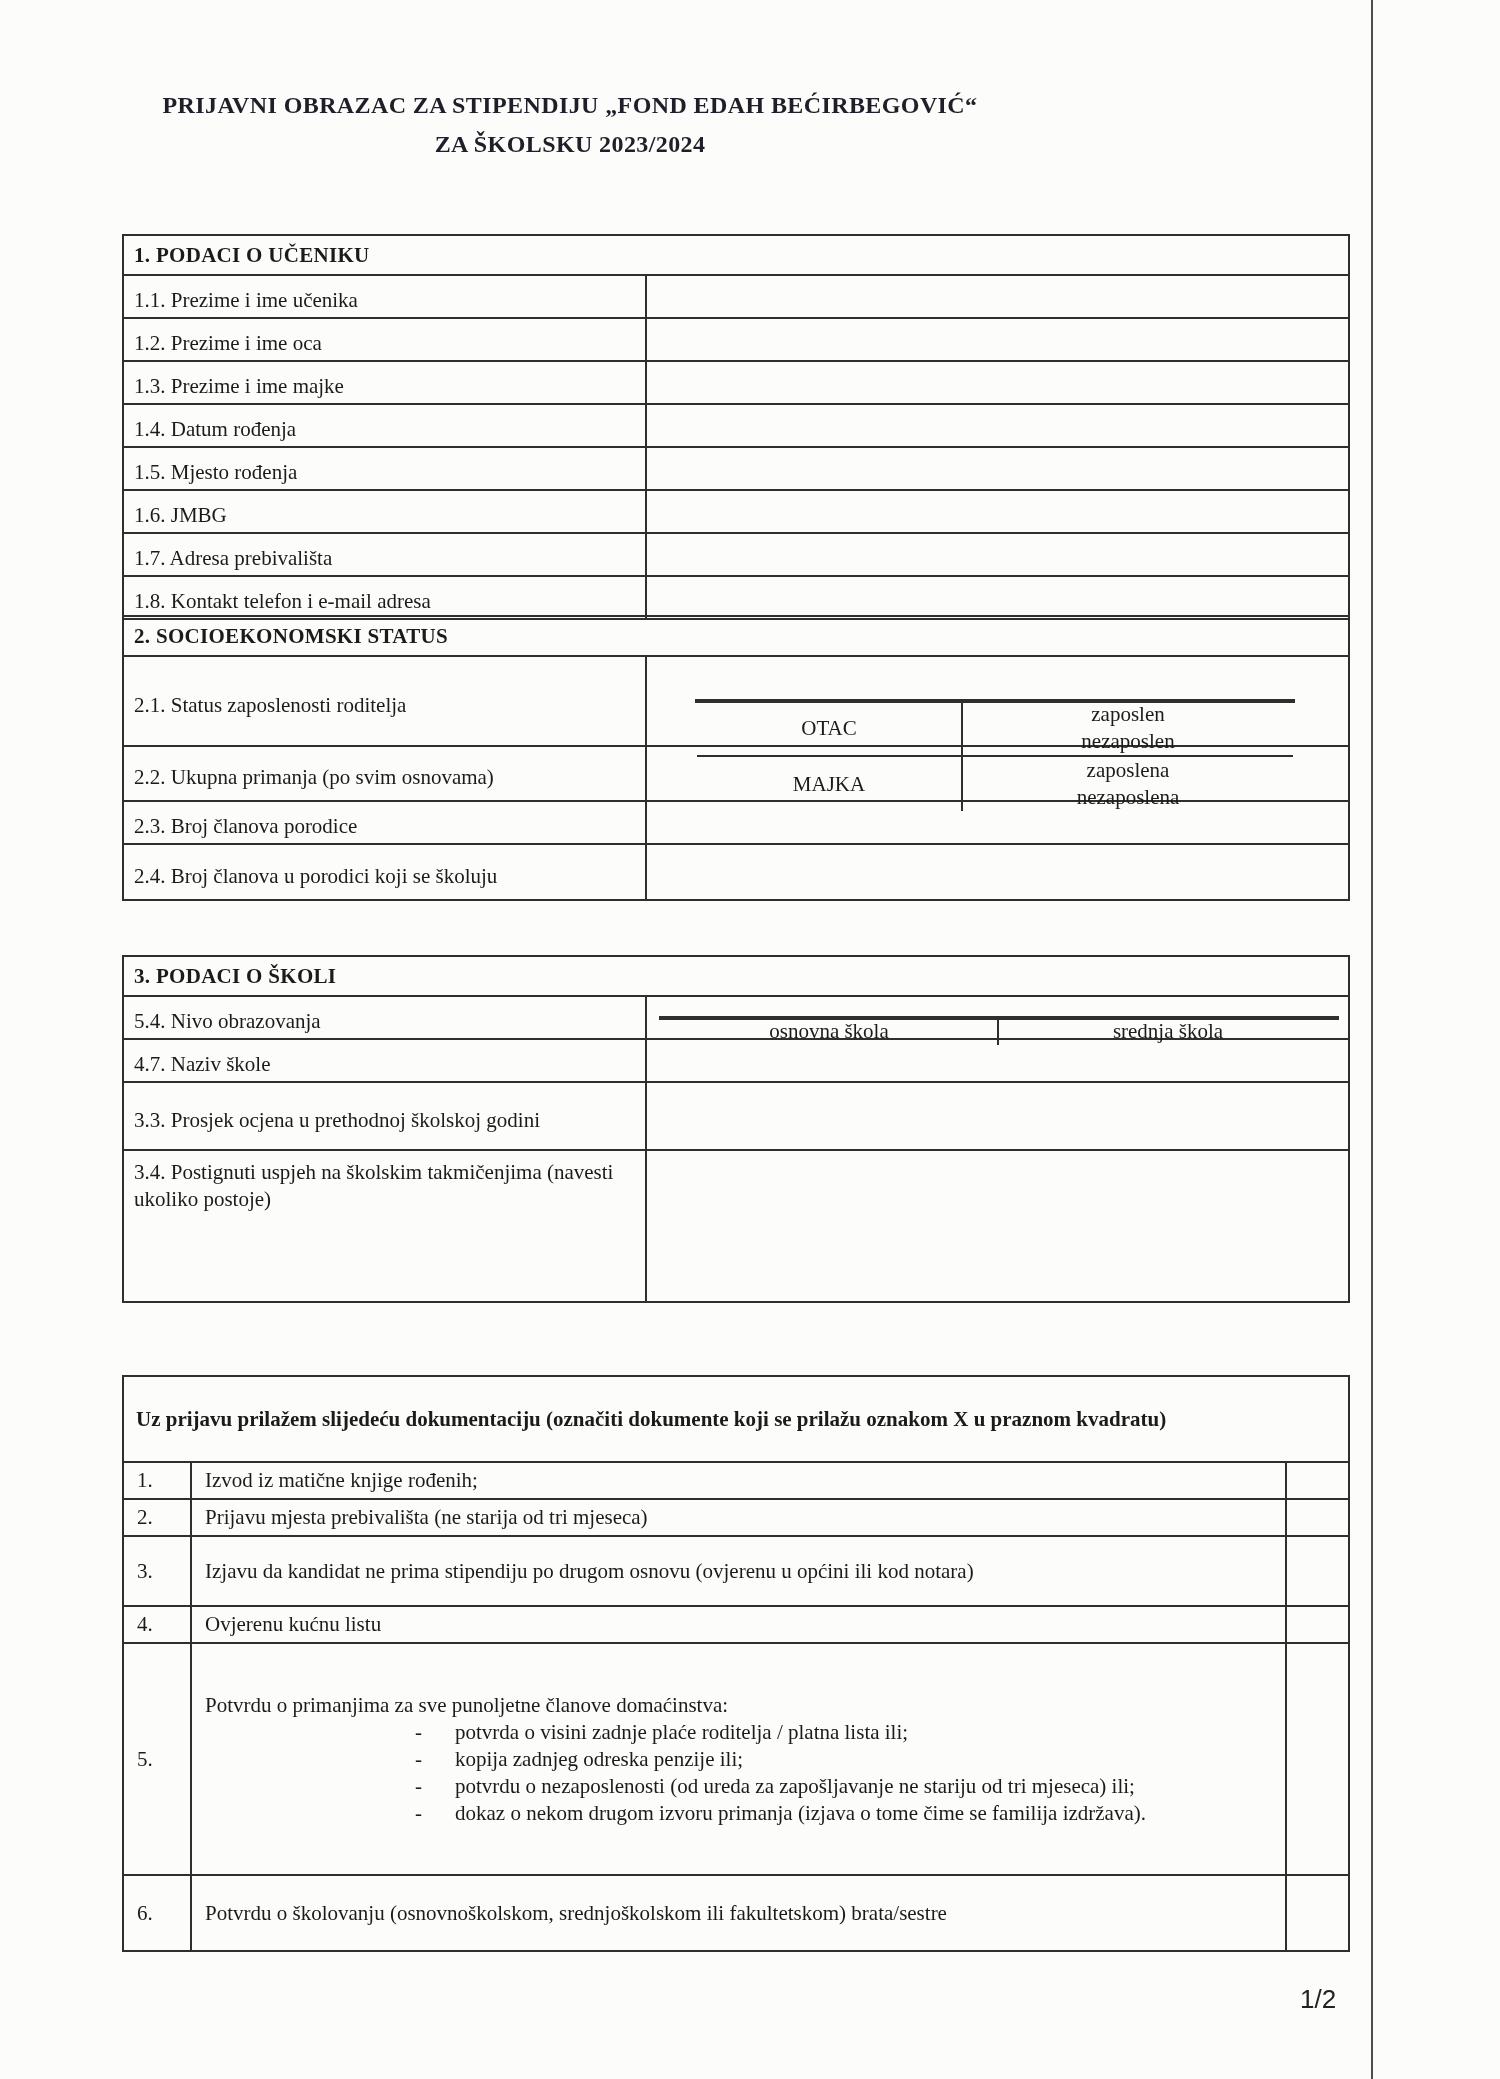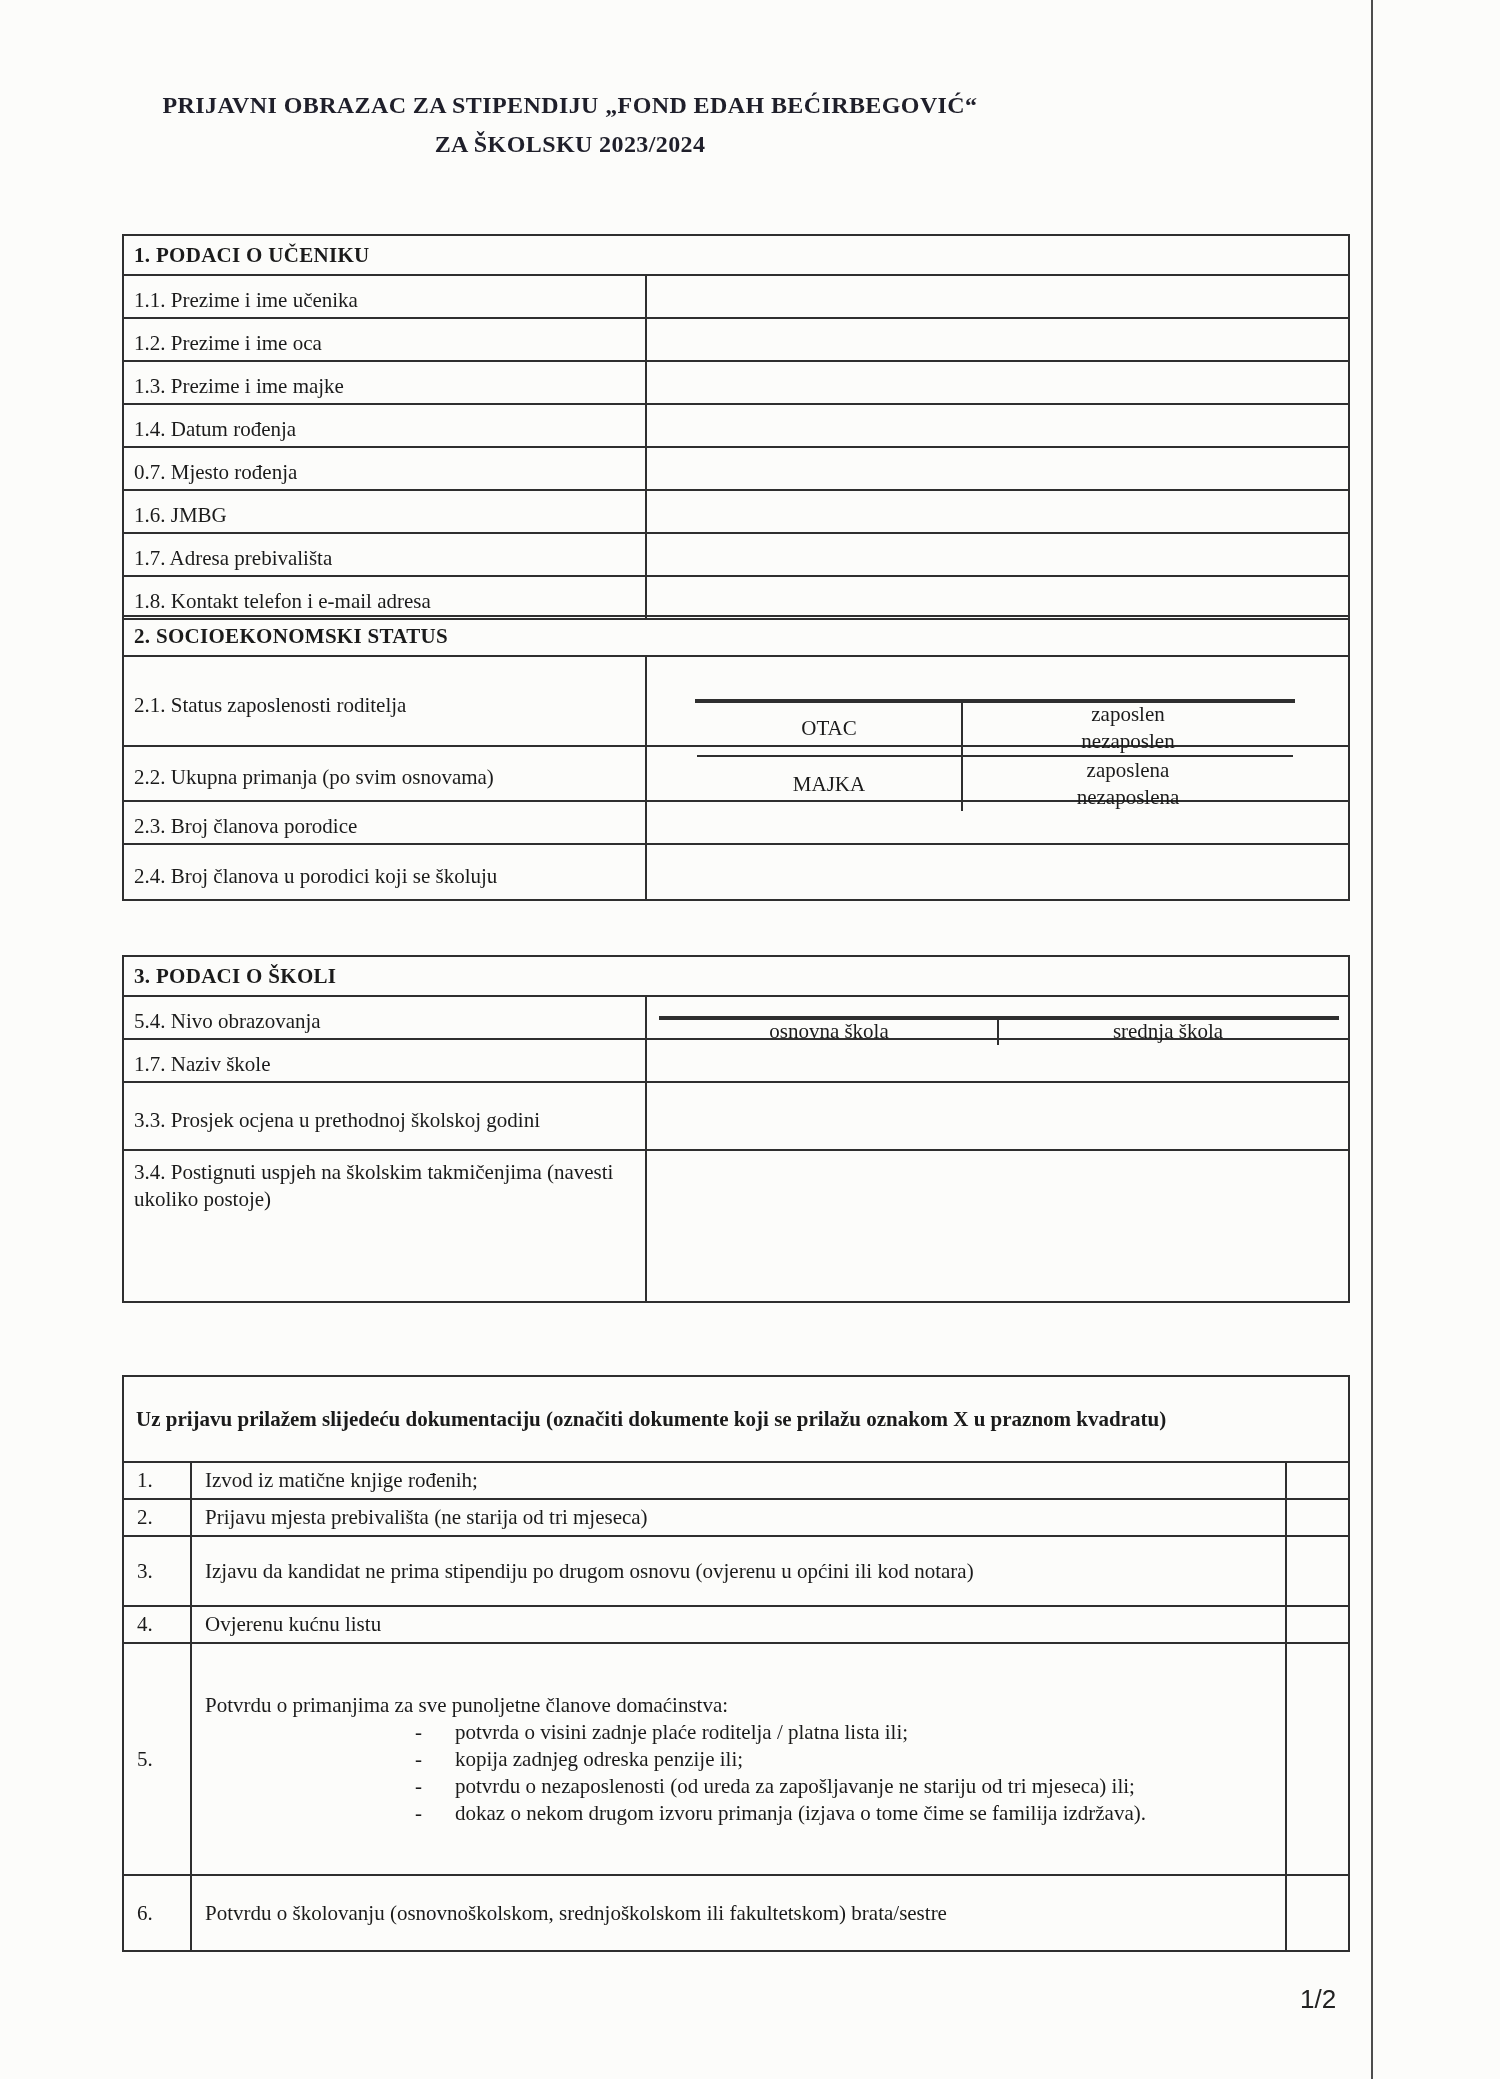--- a/index.html
+++ b/index.html
@@ -113,21 +113,21 @@
   </tr>
   <tr style="height:33px">
     <td class="row-label">1.3. Prezime i ime majke</td>
     <td class="val-cell"></td>
   </tr>
   <tr style="height:35px">
     <td class="row-label">1.4. Datum rođenja</td>
     <td class="val-cell"></td>
   </tr>
   <tr style="height:33px">
-    <td class="row-label">0.7. Mjesto rođenja</td>
+    <td class="row-label">1.5. Mjesto rođenja</td>
     <td class="val-cell"></td>
   </tr>
   <tr style="height:24px">
     <td class="row-label">1.6. JMBG</td>
     <td class="val-cell">
       <div class="jmbg-strip">
             <div class="jmbg-box"></div>
             <div class="jmbg-box"></div>
             <div class="jmbg-box"></div>
             <div class="jmbg-box"></div>
@@ -211,21 +211,21 @@
     <td class="val-cell">
       <div class="opt-wrap">
         <div class="opt-box">
           <div class="opt-cell">osnovna škola</div>
           <div class="opt-cell">srednja škola</div>
         </div>
       </div>
     </td>
   </tr>
   <tr style="height:38px">
-    <td class="row-label">1.7. Naziv škole</td>
+    <td class="row-label">4.7. Naziv škole</td>
     <td class="val-cell"></td>
   </tr>
   <tr style="height:68px">
     <td class="row-label">3.3. Prosjek ocjena u prethodnoj školskoj godini</td>
     <td class="val-cell"></td>
   </tr>
   <tr style="height:152px">
     <td class="row-label" style="vertical-align:top; padding-top:8px;">3.4. Postignuti uspjeh na školskim takmičenjima (navesti ukoliko postoje)</td>
     <td class="val-cell"></td>
   </tr>

